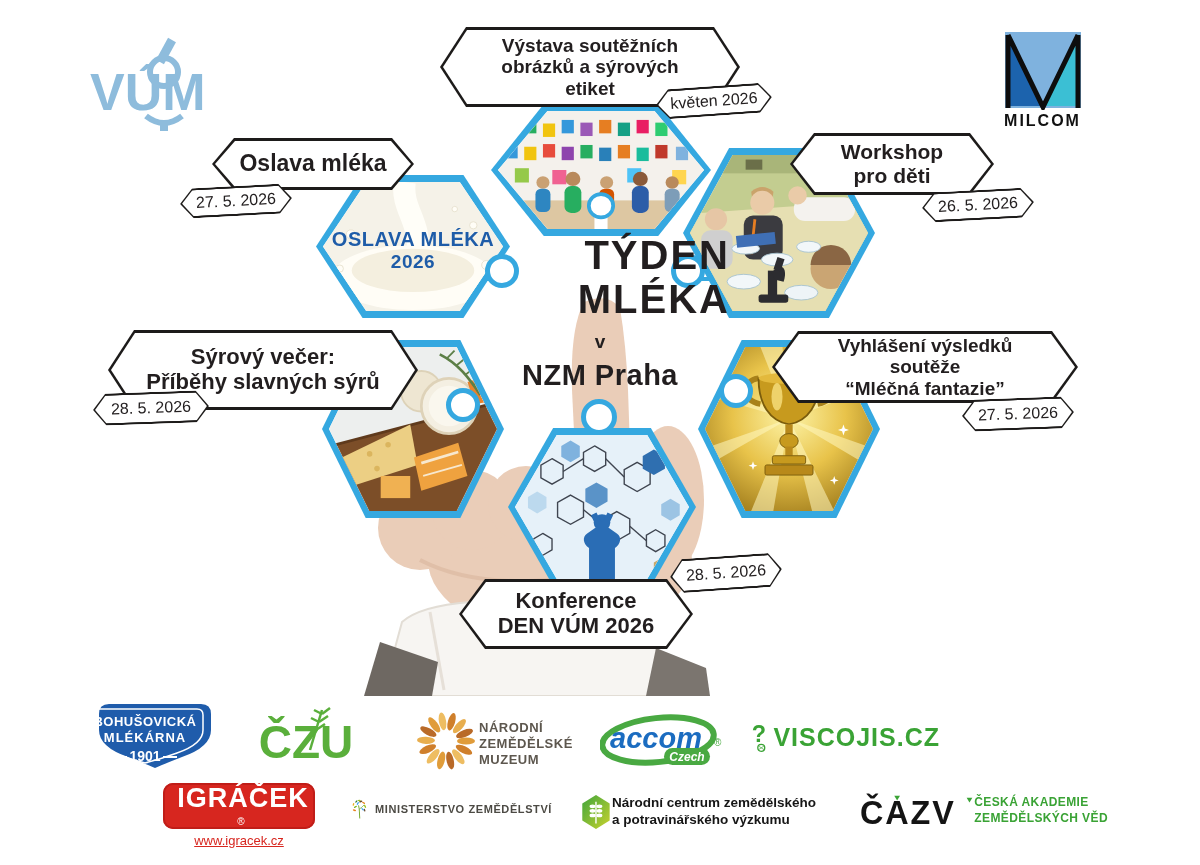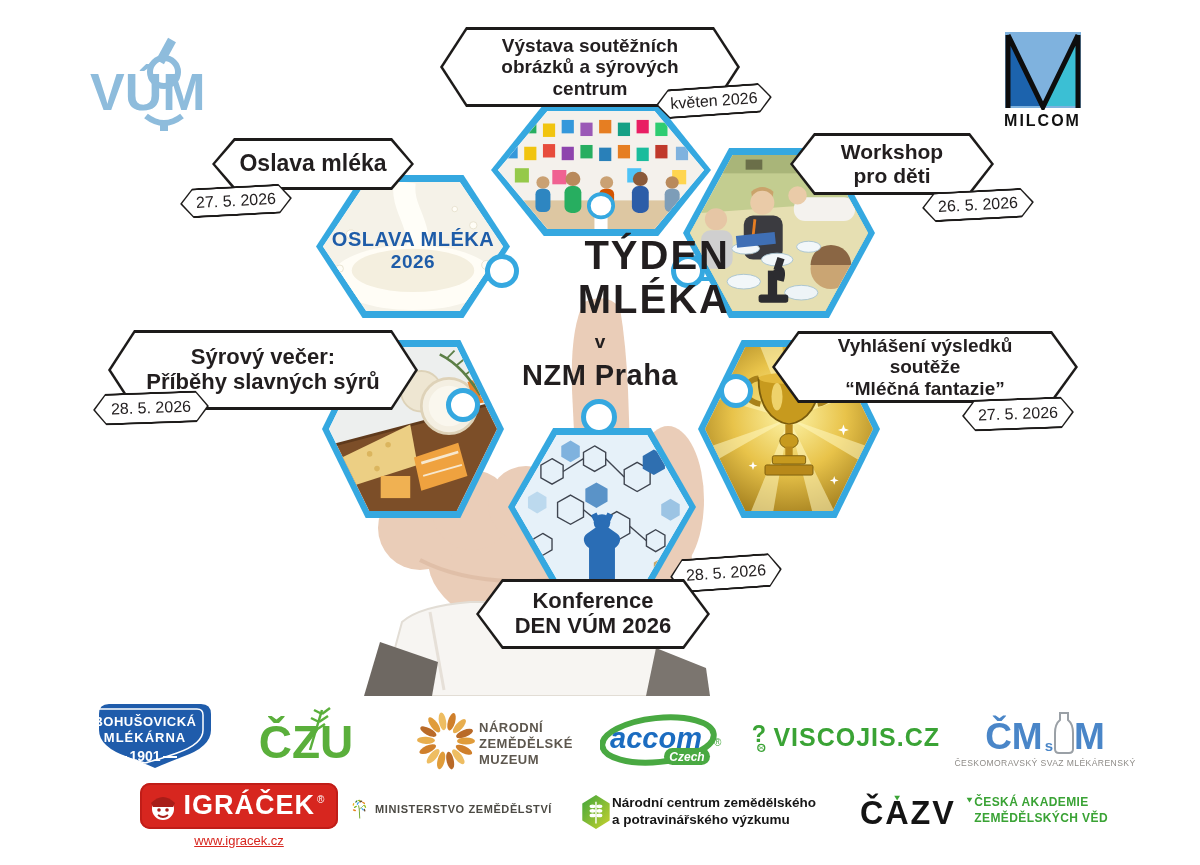--- a/index.html
+++ b/index.html
@@ -44,21 +44,21 @@
   .milcom-word{font-size:16px;font-weight:700;letter-spacing:2px;color:#111;margin-top:2px;}
   
   .sponsor{position:absolute;z-index:2;display:flex;align-items:center;justify-content:center;}
   .czu-wrap{flex-direction:column;}
   .cmsm{flex-direction:column;}
   .cmsm-letters{display:flex;align-items:flex-end;line-height:1;}
   .cmsm-letters .big{font-size:37px;font-weight:800;color:#4a86c8;}
   .cmsm-letters .small{font-size:15px;font-weight:800;color:#4a86c8;margin:0 1px 2px 2px;}
   .cmsm-sub{font-size:8.6px;color:#8f8c88;letter-spacing:.4px;margin-top:3px;white-space:nowrap;}
   .igracek{flex-direction:column;}
-  .ig-box{background:#d7261f;border-radius:10px;height:46px;display:flex;align-items:center;padding:0 14px 0 8px;box-shadow:0 0 0 2px #c01d18 inset;}
+  .ig-box{background:#d7261f;border-radius:10px;height:46px;display:flex;align-items:center;padding:0 6px 0 8px;box-shadow:0 0 0 2px #c01d18 inset;flex-direction:column;}
   .ig-text{color:#fff;font-size:27px;font-weight:800;letter-spacing:1px;margin-left:6px;}
   .ig-reg{color:#fff;font-size:10px;margin:2px 0 14px 2px;}
   .ig-url{color:#d7261f;font-size:13px;margin-top:4px;text-decoration:underline;}
   .mze{gap:8px;}
   .mze-text{font-size:11px;font-weight:600;color:#4c4a44;letter-spacing:.6px;white-space:nowrap;}
   .nczpv{}
   .nczpv-text div{font-size:13.5px;font-weight:700;color:#161616;line-height:1.25;white-space:nowrap;}
   .cazv{}
   .cazv-text div{font-size:12px;font-weight:600;color:#3aa335;letter-spacing:.4px;line-height:1.3;white-space:nowrap;}
   .viscojis-text{font-size:25px;font-weight:800;color:#3aa335;letter-spacing:1px;}
@@ -341,21 +341,21 @@
     <div class="ct-big">MLÉKA</div>
     <div class="ct-v">v</div>
     <div class="ct-venue">NZM Praha</div>
   </div>
 
   <div class="banner" style="left:440px;top:27px;width:300px;height:80px;--pt:26px">
     <div class="b-outer"></div>
     <div class="b-inner" style="font-size:19px">
       <span class="b-line">Výstava soutěžních</span>
       <span class="b-line">obrázků a sýrových</span>
-      <span class="b-line">centrum</span>
+      <span class="b-line">etiket</span>
     </div>
   </div>
   <div class="banner banner--date" style="left:656px;top:86px;width:116px;height:30px;--pt:13px;transform:rotate(-4deg);z-index:7">
     <div class="b-outer"></div>
     <div class="b-inner">
       <span class="d-line">květen 2026</span>
     </div>
   </div>
 
   <div class="banner" style="left:212px;top:138px;width:202px;height:52px;--pt:22px">
@@ -413,21 +413,21 @@
       <span class="d-line">27. 5. 2026</span>
     </div>
   </div>
 
   <div class="banner banner--date" style="left:670px;top:556px;width:112px;height:34px;--pt:13px;transform:rotate(-4deg);z-index:5">
     <div class="b-outer"></div>
     <div class="b-inner">
       <span class="d-line">28. 5. 2026</span>
     </div>
   </div>
-  <div class="banner" style="left:476px;top:579px;width:234px;height:70px;--pt:26px">
+  <div class="banner" style="left:459px;top:579px;width:234px;height:70px;--pt:26px">
     <div class="b-outer"></div>
     <div class="b-inner" style="font-size:22px">
       <span class="b-line">Konference</span>
       <span class="b-line">DEN VÚM 2026</span>
     </div>
   </div>
 
   <div class="sponsor" style="left:75px;top:700px;width:140px;height:76px">
     <svg width="140" height="76" viewBox="0 0 140 76">
       <path d="M14,4 h112 q10,0 10,10 v16 q0,17 -29,27 q-18,7 -27,11 q-9,-4 -27,-11 q-29,-10 -29,-27 v-16 q0,-10 10,-10 z" fill="#1f5cab"></path>
@@ -493,31 +493,20 @@
   <div class="sponsor" style="left:750px;top:702px;width:190px;height:70px">
     <svg width="54" height="70" viewBox="0 0 54 70">
       <text x="4" y="46" font-size="54" font-weight="bold" fill="#3aa335">?</text>
       <circle cx="26" cy="60" r="8" fill="none" stroke="#3aa335" stroke-width="3"></circle>
       <line x1="20" y1="56" x2="32" y2="64" stroke="#3aa335" stroke-width="1.5"></line>
         <line x1="32" y1="56" x2="20" y2="64" stroke="#3aa335" stroke-width="1.5"></line>
     </svg>
     <span class="viscojis-text">VISCOJIS.CZ</span>
   </div>
 
-  <div class="sponsor cmsm" style="left:960px;top:708px;width:170px;height:62px">
-    <div class="cmsm-letters">
-      <span class="big">ČM</span>
-      <span class="small">s</span>
-      <svg width="20" height="44" viewBox="0 0 20 44">
-        <path d="M6,2 h8 v7 c5,4 5,9 5,13 v16 q0,4 -4,4 h-10 q-4,0 -4,-4 v-16 c0,-4 0,-9 5,-13 z" fill="#ffffff" stroke="#9aa0a6" stroke-width="2"></path>
-      </svg>
-      <span class="big">M</span>
-    </div>
-    <span class="cmsm-sub">ČESKOMORAVSKÝ SVAZ MLÉKÁRENSKÝ</span>
-  </div>
 
   <div class="sponsor igracek" style="left:142px;top:778px;width:194px;height:74px">
     <div class="ig-box">
       <svg width="30" height="34" viewBox="0 0 30 34">
         <circle cx="15" cy="20" r="11" fill="#ffffff"></circle>
         <path d="M3,14 q12,-12 24,0 l-2,4 l-20,0 z" fill="#a81d18"></path>
         <circle cx="11" cy="21" r="1.8" fill="#a81d18"></circle>
           <circle cx="19" cy="21" r="1.8" fill="#a81d18"></circle>
         <path d="M10,26 q5,4 10,0" stroke="#a81d18" stroke-width="1.8" fill="none"></path>
       </svg>

